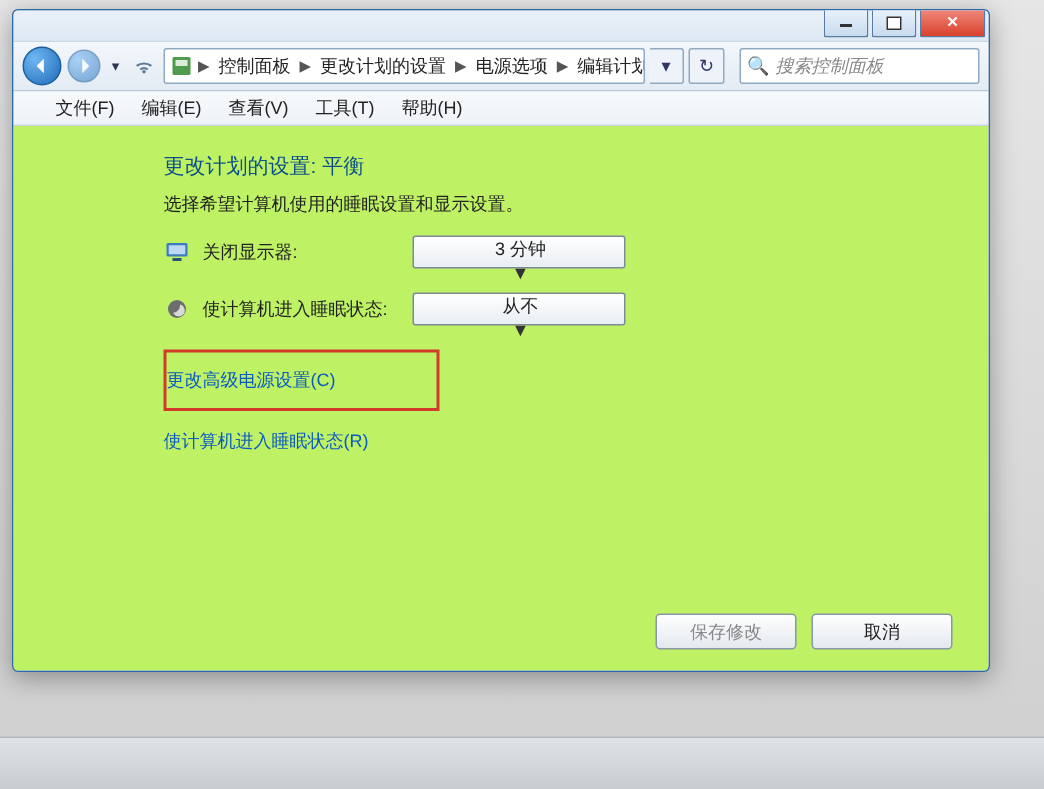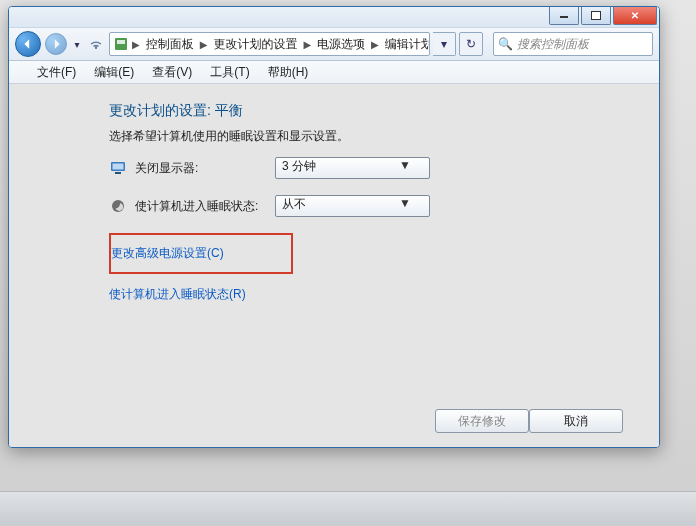--- a/index.html
+++ b/index.html
@@ -154,21 +154,21 @@
     display:flex; align-items:center;
     padding: 0 20px;
     gap: 2px;
     color:#222;
   }
   .menubar span { padding: 2px 8px; border-radius:2px; }
 
   
   .content {
     flex:1;
-    background:#e5e5e5;
+    background:#bef264;
     position:relative;
     padding: 18px 0 0 100px;
   }
   .heading {
     color: #0b4f8a;
     font-size: 14px;
     margin-bottom: 8px;
   }
   .subtext {
     color:#222;
@@ -182,24 +182,25 @@
     width:18px; height:18px;
     margin-right:8px;
     display:flex;align-items:center;justify-content:center;
   }
   .row .label { width: 140px; color:#222;}
   .combo {
     width: 130px; height:20px;
     border:1px solid #7c8a99;
     background: linear-gradient(#fff, #e9eef4);
     border-radius:2px;
-    display:flex; align-items:flex-start; justify-content:space-between;
-    padding:0 17px 0 6px;
+    display:flex; align-items:center; justify-content:space-between;
+    padding:0 4px 0 6px;
     font-size:12px;
     color:#222;
+    flex-direction:column;
   }
   .combo .cv { flex:1; }
   .combo .dd {
     width:14px; height:14px;
     display:flex;align-items:center;justify-content:center;
     color:#333;
   }
 
   .linkbox {
     border: 2px solid #d23a2a;
@@ -211,23 +212,23 @@
   .linkbox a, .plainlink a {
     color: #0b5bc4;
     text-decoration:none;
     cursor:pointer;
   }
   .plainlink { margin-top: 2px; }
 
   
   .btnbar {
     position:absolute;
-    right: 36px;
+    right: 24px;
     bottom: 14px;
-    display:flex; 
+    display:flex; gap:10px;
   }
   .btn {
     min-width: 72px;
     height: 22px;
     border:1px solid #8a97a6;
     background: linear-gradient(#fefefe, #e4e9ef);
     border-radius:3px;
     display:flex;align-items:center;justify-content:center;
     padding:0 10px;
     color:#222;

